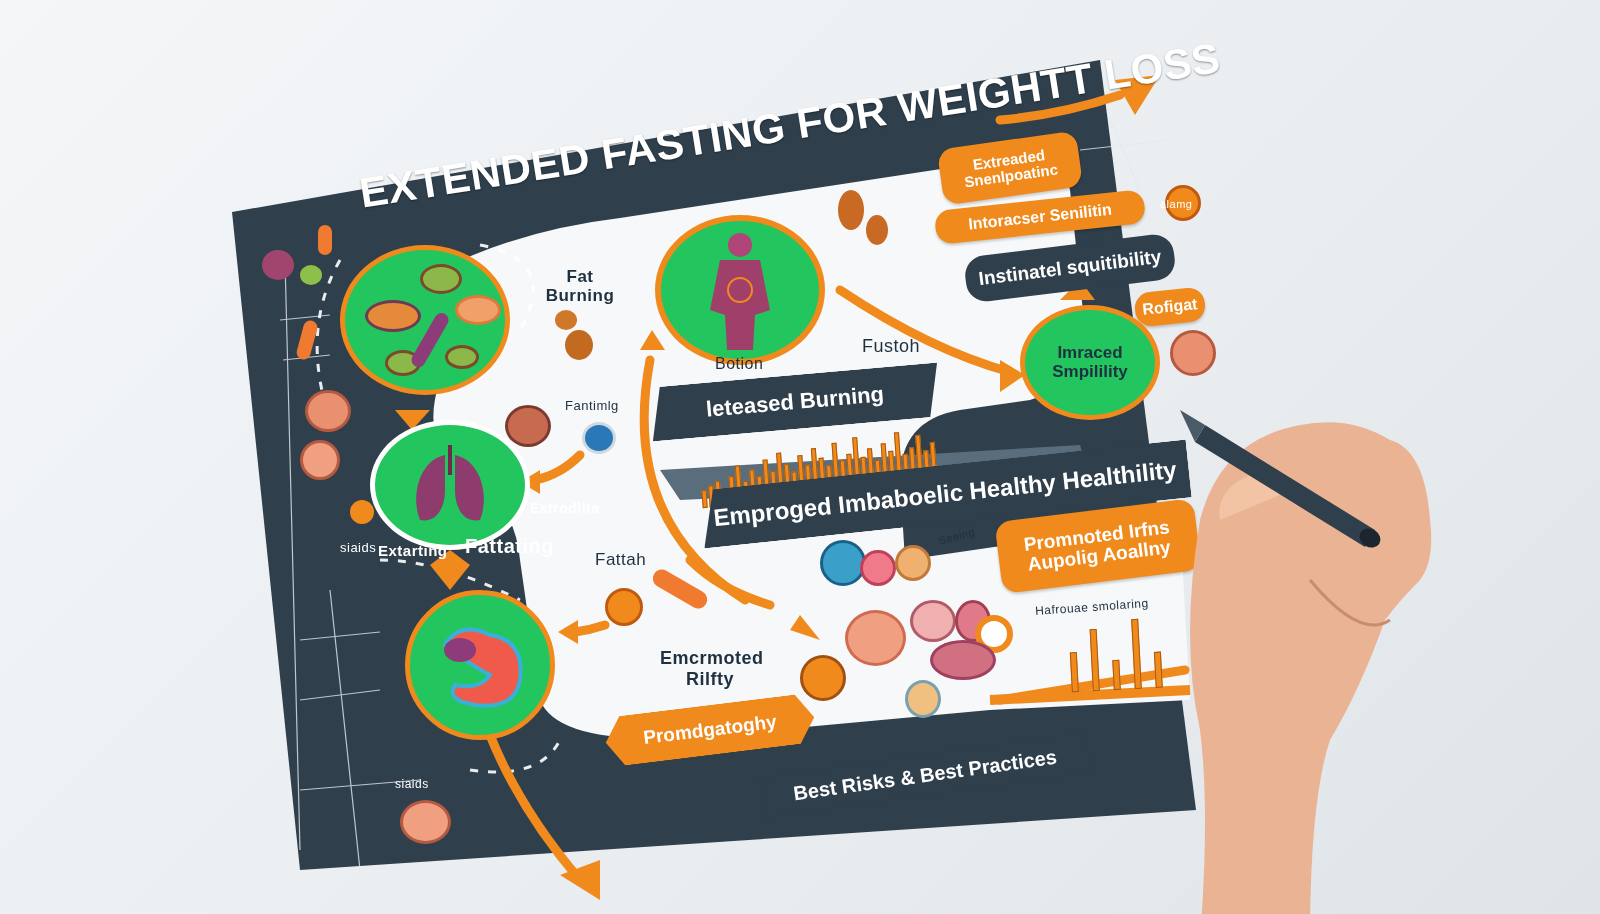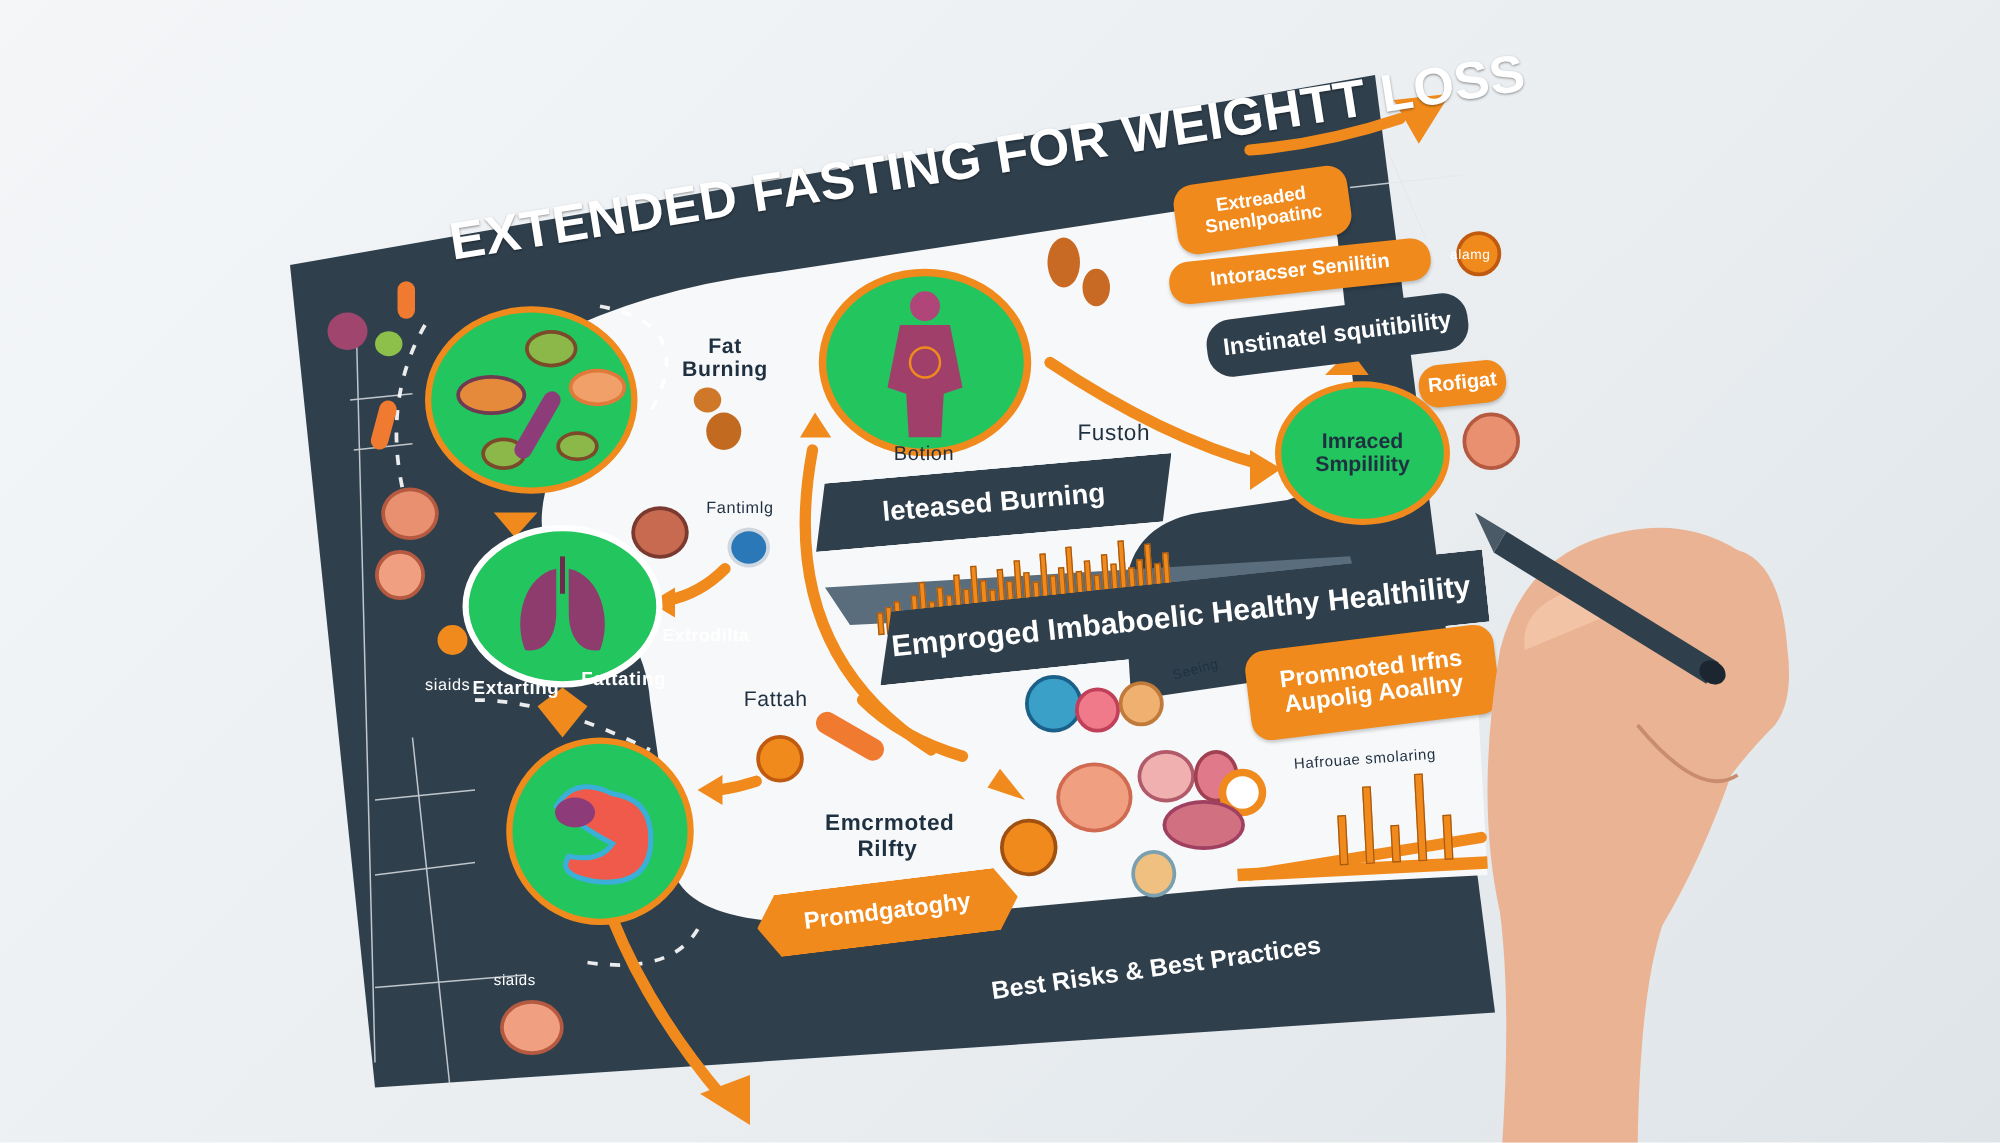--- a/index.html
+++ b/index.html
@@ -216,21 +216,21 @@
 
   <div class="circle" style="left:1020px;top:305px;width:140px;height:115px;flex-direction:column;">
     <span class="bold dark-text" style="font-size:17px;text-align:center;width:100px;line-height:1.1;">Imraced Smpilility</span>
   </div>
 
   <div class="lbl dark-text" style="left:540px;top:268px;font-size:17px;width:80px;white-space:normal;text-align:center;line-height:1.1;">Fat Burning</div>
   <div class="lbl dark-text" style="left:565px;top:398px;font-size:13px;font-weight:normal;">Fantimlg</div>
   <div class="lbl dark-text" style="left:715px;top:355px;font-size:16px;font-weight:normal;">Botion</div>
   <div class="lbl dark-text" style="left:862px;top:336px;font-size:18px;font-weight:normal;">Fustoh</div>
   <div class="lbl white-text" style="left:530px;top:500px;font-size:14px;">Extrodilta</div>
-  <div class="lbl white-text" style="left:465px;top:535px;font-size:15px;">Fattating</div>
+  <div class="lbl white-text" style="left:465px;top:535px;font-size:20px;">Fattating</div>
   <div class="lbl white-text" style="left:378px;top:526px;font-size:15px;margin-top:16px;">Extarting</div>
   <div class="lbl white-text" style="left:340px;top:540px;font-size:13px;font-weight:normal;">siaids</div>
   <div class="lbl dark-text" style="left:595px;top:550px;font-size:17px;font-weight:normal;">Fattah</div>
   <div class="lbl dark-text" style="left:660px;top:648px;font-size:18px;width:100px;white-space:normal;text-align:center;line-height:1.15;">Emcrmoted Rilfty</div>
   <div class="lbl dark-text" style="left:938px;top:530px;font-size:11px;font-weight:normal;transform:rotate(-15deg);">Seeing</div>
   <div class="lbl dark-text" style="left:1035px;top:600px;font-size:12px;font-weight:normal;transform:rotate(-4deg);">Hafrouae smolaring</div>
   <div class="lbl white-text" style="left:1160px;top:198px;font-size:11px;font-weight:normal;">alamg</div>
   <div class="lbl white-text" style="left:395px;top:763px;font-size:12px;font-weight:normal;margin-top:14px;">siaids</div>
 
   <svg width="420" height="560" style="position:absolute;left:1160px;top:380px;">

